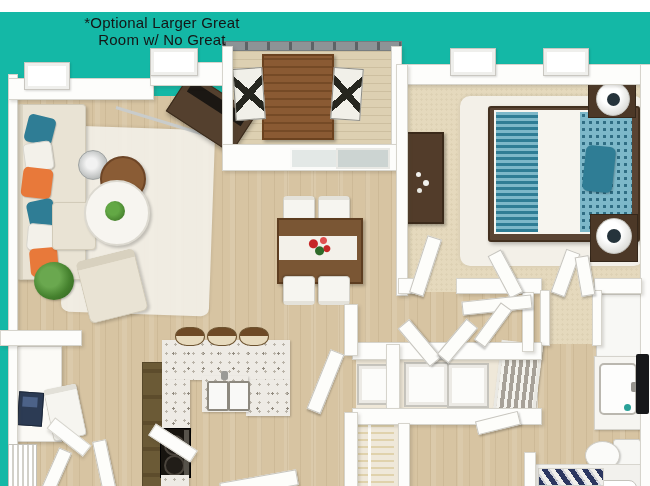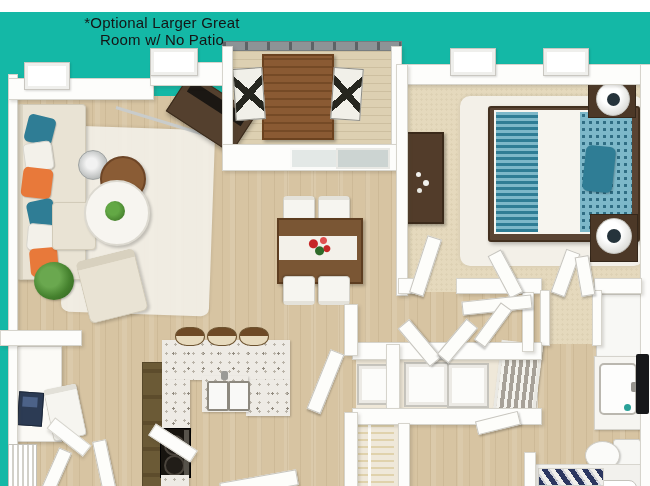--- a/index.html
+++ b/index.html
@@ -49,21 +49,21 @@
   .louver{z-index:6;background:repeating-linear-gradient(90deg, #ffffff 0 3px, #d2d0c9 3px 5px);border:1px solid #c3c1ba;}
   .towels{background:repeating-linear-gradient(55deg, var(--navy) 0 5px, #45528131 5px 7px, #f0efeb 7px 11px);border:1px solid #d8d6cf;z-index:4;}
 </style>
 </head>
 <body>
 
 <div class="stage">
 
   <div class="abs titlebox" style="left:12px;top:2px;width:300px;">
     <div>*Optional Larger Great</div>
-    <div>Room w/ No Patio</div>
+    <div>Room w/ No Great</div>
   </div>
 
   <div class="abs floor wood" style="left:14px;top:84px;width:390px;height:402px;"></div>
   <div class="abs floor wood" style="left:404px;top:280px;width:237px;height:206px;"></div>
   <div class="abs floor carpet" style="left:404px;top:70px;width:237px;height:210px;"></div>
   <div class="abs floor carpet" style="left:540px;top:280px;width:58px;height:52px;"></div>
   <div class="abs floor deck" style="left:229px;top:36px;width:164px;height:100px;"></div>
   <div class="abs floor laundryfloor" style="left:356px;top:346px;width:182px;height:50px;"></div>
   <div class="abs floor laundryfloor" style="left:356px;top:411px;width:44px;height:75px;"></div>
 

